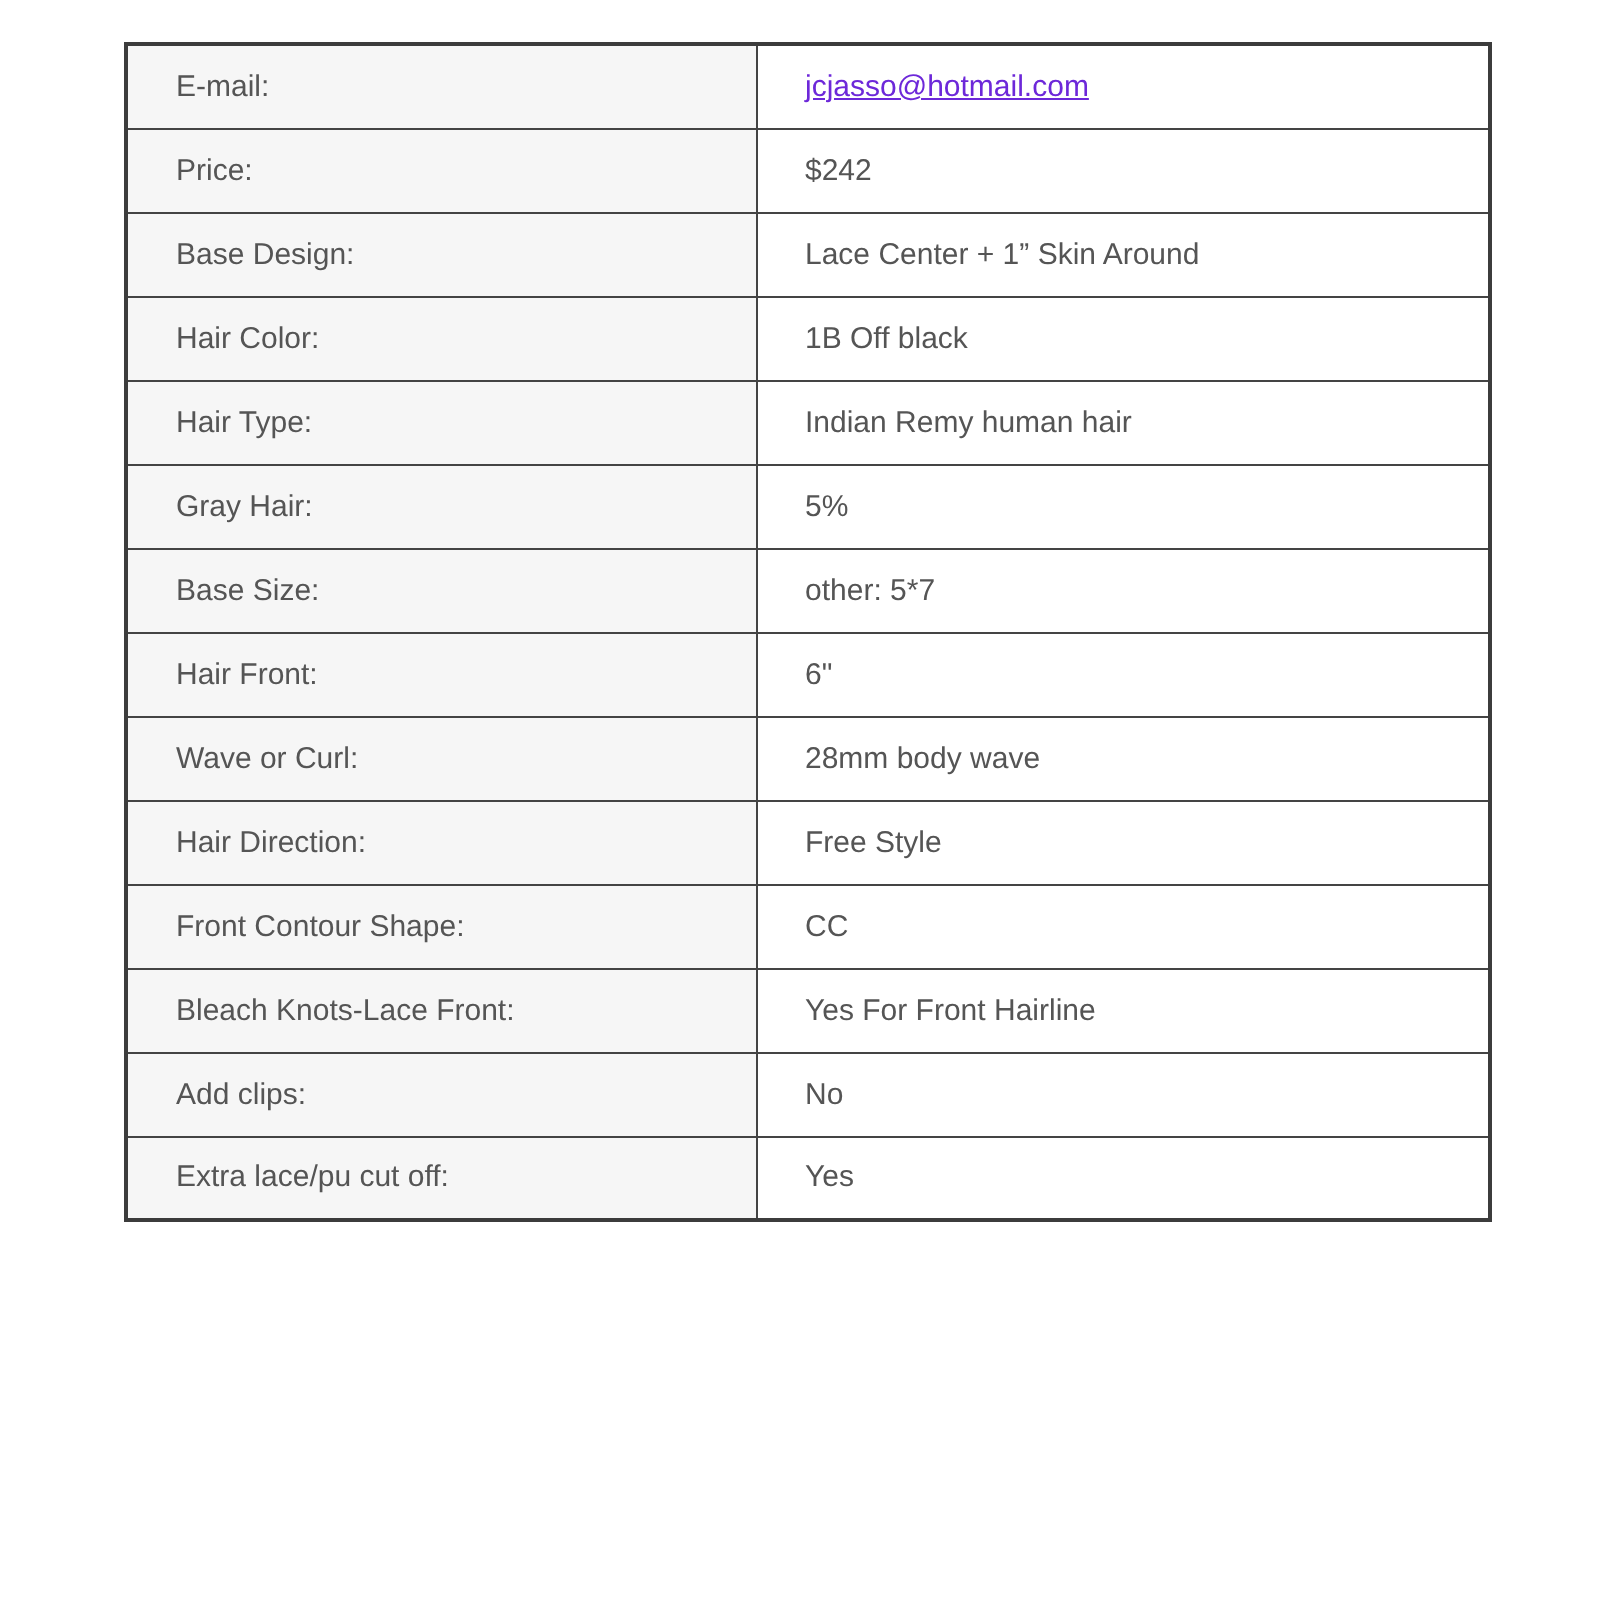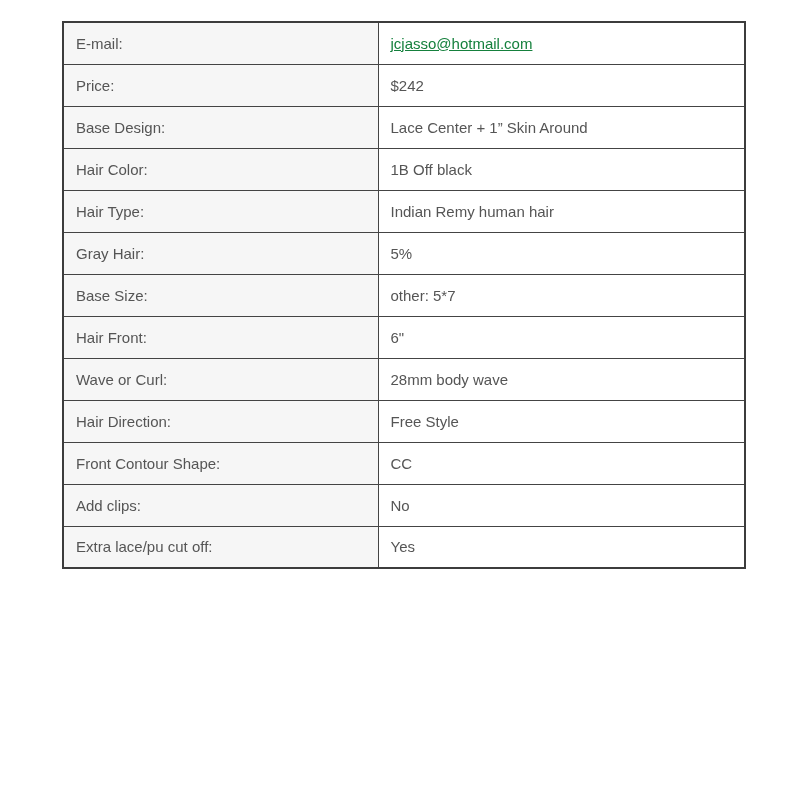--- a/index.html
+++ b/index.html
@@ -18,36 +18,36 @@
   }
   table.order-table {
     border-collapse: collapse;
     table-layout: fixed;
     width: 684px;
     border: 2px solid #3c3c3c;
   }
   table.order-table td {
     border: 1px solid #444444;
     height: 42px;
-    padding: 0 10px 0 12px;
+    padding: 0 10px 0 24px;
     vertical-align: middle;
     font-size: 15px;
     color: #555555;
     overflow: hidden;
     white-space: nowrap;
   }
   td.label-cell {
     width: 315px;
     background: #f6f6f6;
   }
   td.value-cell {
     background: #ffffff;
   }
   a.email-link {
-    color: #15803d;
+    color: #6d28d9;
     text-decoration: underline;
     cursor: pointer;
   }
 </style>
 </head>
 <body>
 
 <div class="table-wrap">
   <table class="order-table">
     <tbody>
@@ -91,20 +91,24 @@
       </tr>
       <tr>
         <td class="label-cell">Hair Direction:</td>
         <td class="value-cell">Free Style</td>
       </tr>
       <tr>
         <td class="label-cell">Front Contour Shape:</td>
         <td class="value-cell">CC</td>
       </tr>
       <tr>
+        <td class="label-cell">Bleach Knots-Lace Front:</td>
+        <td class="value-cell">Yes For Front Hairline</td>
+      </tr>
+      <tr>
         <td class="label-cell">Add clips:</td>
         <td class="value-cell">No</td>
       </tr>
       <tr>
         <td class="label-cell">Extra lace/pu cut off:</td>
         <td class="value-cell">Yes</td>
       </tr>
     </tbody>
   </table>
 </div>

